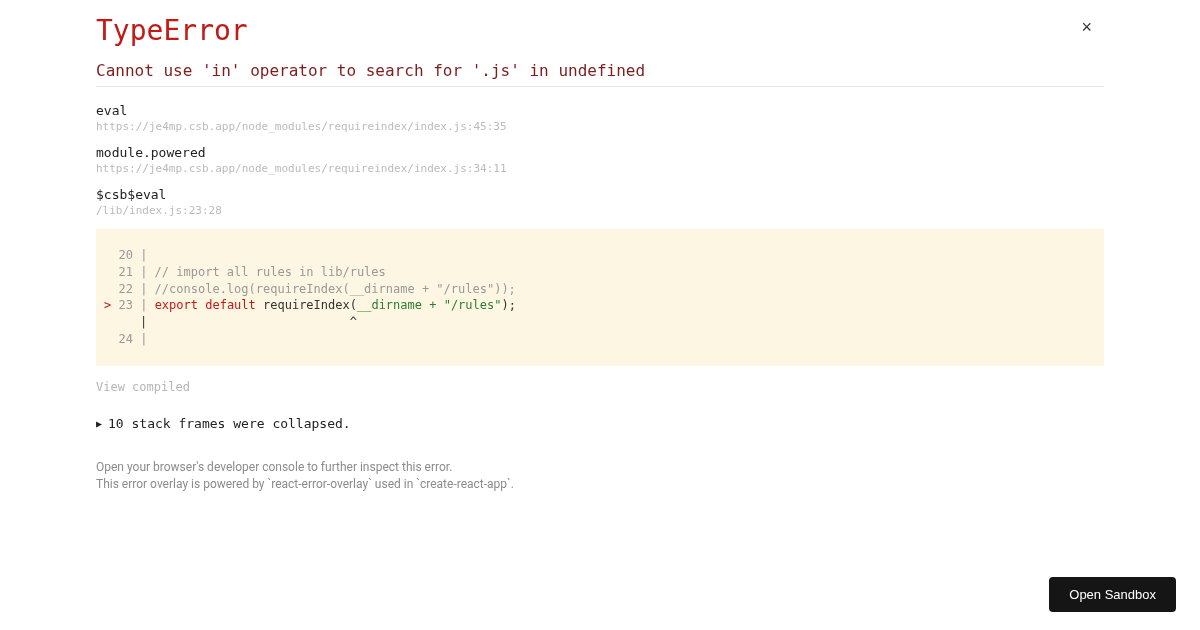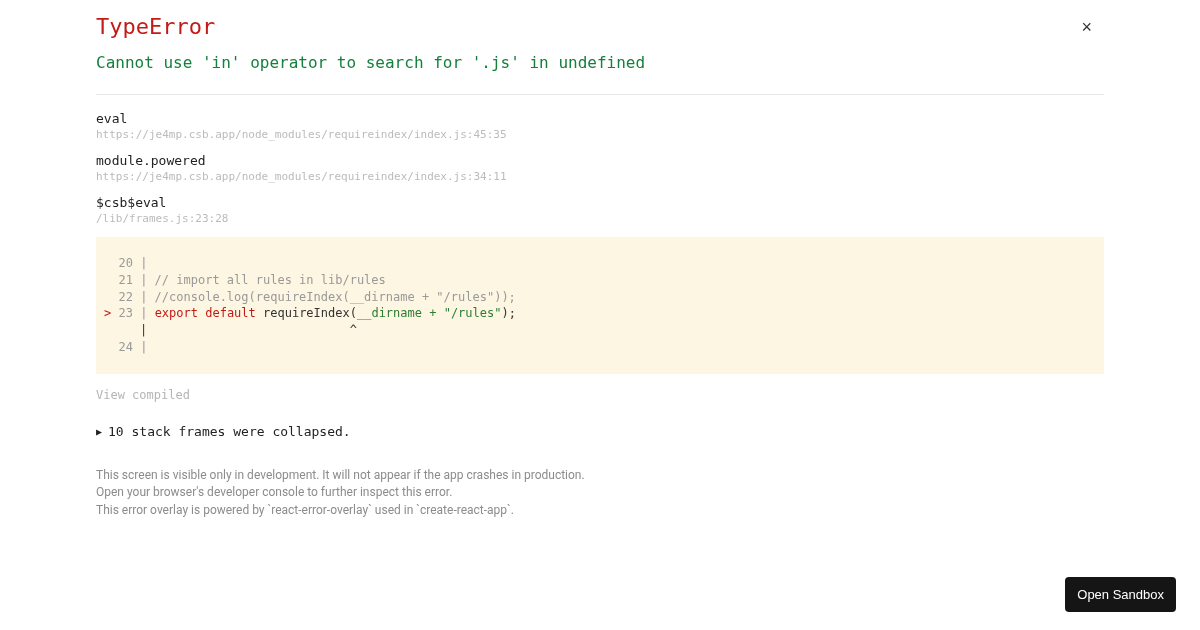--- a/index.html
+++ b/index.html
@@ -14,40 +14,40 @@
     .container {
       padding: 14px 96px 0 96px;
     }
     .header-row {
       display: flex;
       justify-content: space-between;
       align-items: flex-start;
     }
     .error-type {
       font-family: Menlo, Consolas, monospace;
-      font-size: 22px;
+      font-size: 28px;
       color: #c41a16;
       font-weight: 400;
       margin-bottom: 14px;
     }
     .close-btn {
       position: absolute;
       top: 18px;
       right: 108px;
       font-size: 18px;
       color: #333;
       cursor: pointer;
       font-family: sans-serif;
       line-height: 1;
     }
     .error-message {
       font-family: Menlo, Consolas, monospace;
       font-size: 16px;
-      color: #15803d;
-      margin-bottom: 22px;
+      color: #7f1d1d;
+      margin-bottom: 6px;
     }
     .divider {
       border: none;
       border-top: 1px solid #e8e8e8;
       margin-bottom: 16px;
     }
     .frame {
       margin-bottom: 12px;
     }
     .frame-name {
@@ -109,21 +109,21 @@
       color: #8c8c8c;
       line-height: 1.45;
     }
     .open-sandbox {
       position: absolute;
       bottom: 18px;
       right: 24px;
       background: #151515;
       color: #fff;
       font-size: 13px;
-      padding: 10px 12px;
+      padding: 10px 20px;
       border-radius: 4px;
       cursor: pointer;
       border: none;
     }
   </style>
 </head>
 <body>
 
 <div class="container">
 
@@ -141,33 +141,32 @@
     <div class="frame-loc">https://je4mp.csb.app/node_modules/requireindex/index.js:45:35</div>
   </div>
 
   <div class="frame">
     <div class="frame-name">module.powered</div>
     <div class="frame-loc">https://je4mp.csb.app/node_modules/requireindex/index.js:34:11</div>
   </div>
 
   <div class="frame">
     <div class="frame-name">$csb$eval</div>
-    <div class="frame-loc">/lib/frames.js:23:28</div>
+    <div class="frame-loc">/lib/index.js:23:28</div>
   </div>
 
   <div class="code-block"><span class="code-line"><span class="lineno">  20</span> <span class="sep">|</span> </span><span class="code-line"><span class="lineno">  21</span> <span class="sep">|</span> <span class="comment">// import all rules in lib/rules</span></span><span class="code-line"><span class="lineno">  22</span> <span class="sep">|</span> <span class="comment">//console.log(requireIndex(__dirname + "/rules"));</span></span><span class="code-line"><span class="err-marker">&gt;</span> <span class="lineno">23</span> <span class="sep">|</span> <span class="kw">export</span> <span class="kw">default</span><span class="fn"> requireIndex(</span><span class="var">__dirname</span><span class="op"> + </span><span class="str">"/rules"</span><span class="fn">);</span></span><span class="code-line">     |                            ^</span><span class="code-line"><span class="lineno">  24</span> <span class="sep">|</span> </span></div>
 
   <span class="view-compiled">View compiled</span>
 
   <div class="collapsed-row">
     <span class="triangle">▶</span>
     <span>10 stack frames were collapsed.</span>
   </div>
 
   <div class="footer-note">
-    <div>This screen is visible only in development. It will not appear if the app crashes in production.</div>
     <div>Open your browser's developer console to further inspect this error.</div>
     <div>This error overlay is powered by `react-error-overlay` used in `create-react-app`.</div>
   </div>
 
 </div>
 
 <button class="open-sandbox">Open Sandbox</button>
 
 </body></html>

